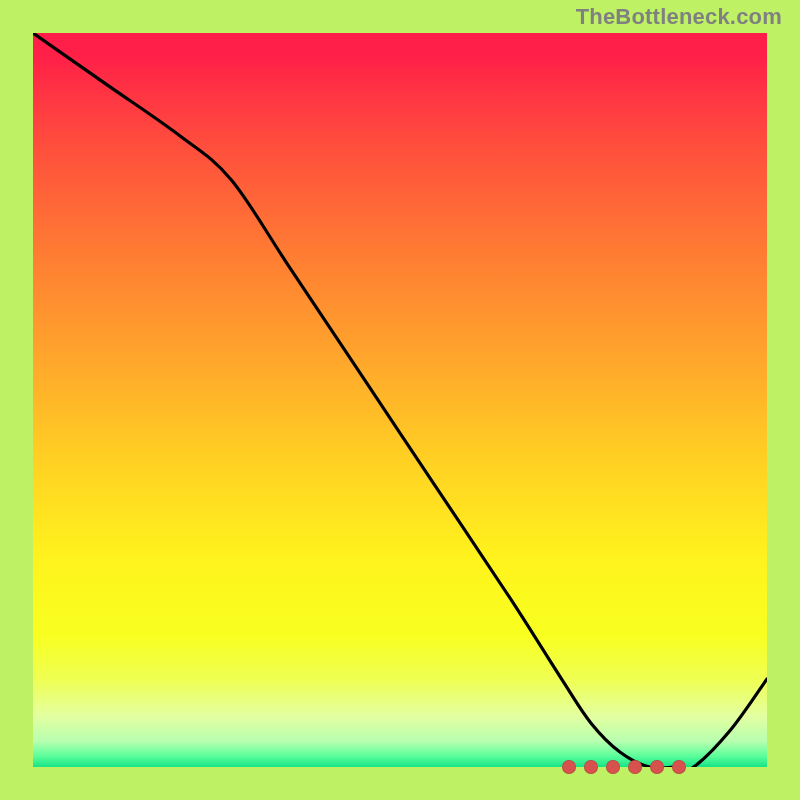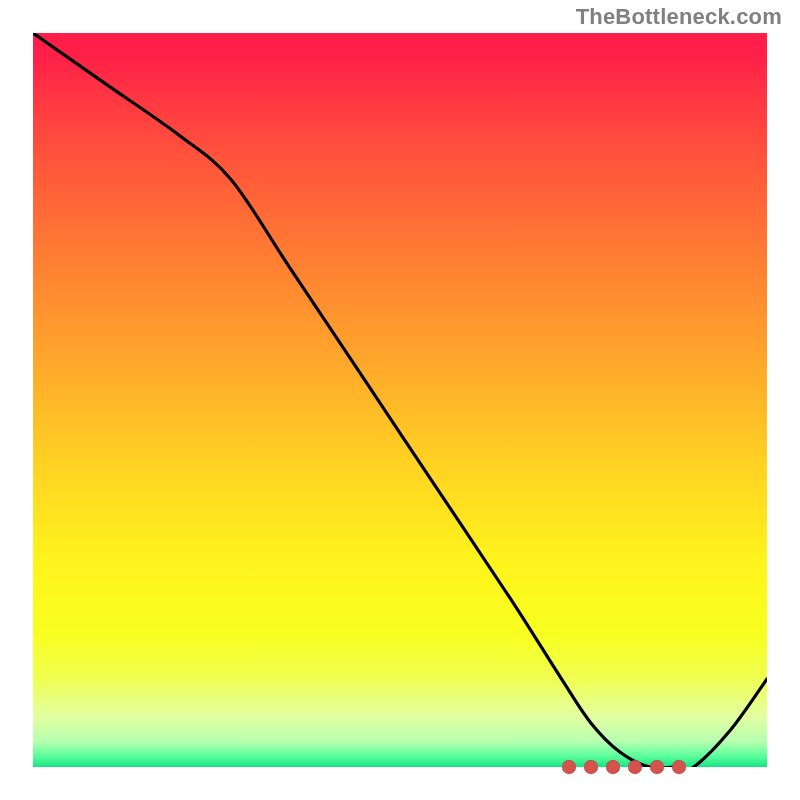--- a/index.html
+++ b/index.html
@@ -8,21 +8,21 @@
     width: 800px;
     height: 800px;
     background: #000;
     font-family: Arial, Helvetica, sans-serif;
     overflow: hidden;
   }
   .stage {
     position: relative;
     width: 800px;
     height: 800px;
-    background: #ffffff;
+    background: #bef264;
   }
   .watermark {
     position: absolute;
     top: 4px;
     right: 18px;
     color: #808080;
     font-size: 22px;
     font-weight: 600;
     font-family: Arial, Helvetica, sans-serif;
     letter-spacing: 0.2px;

